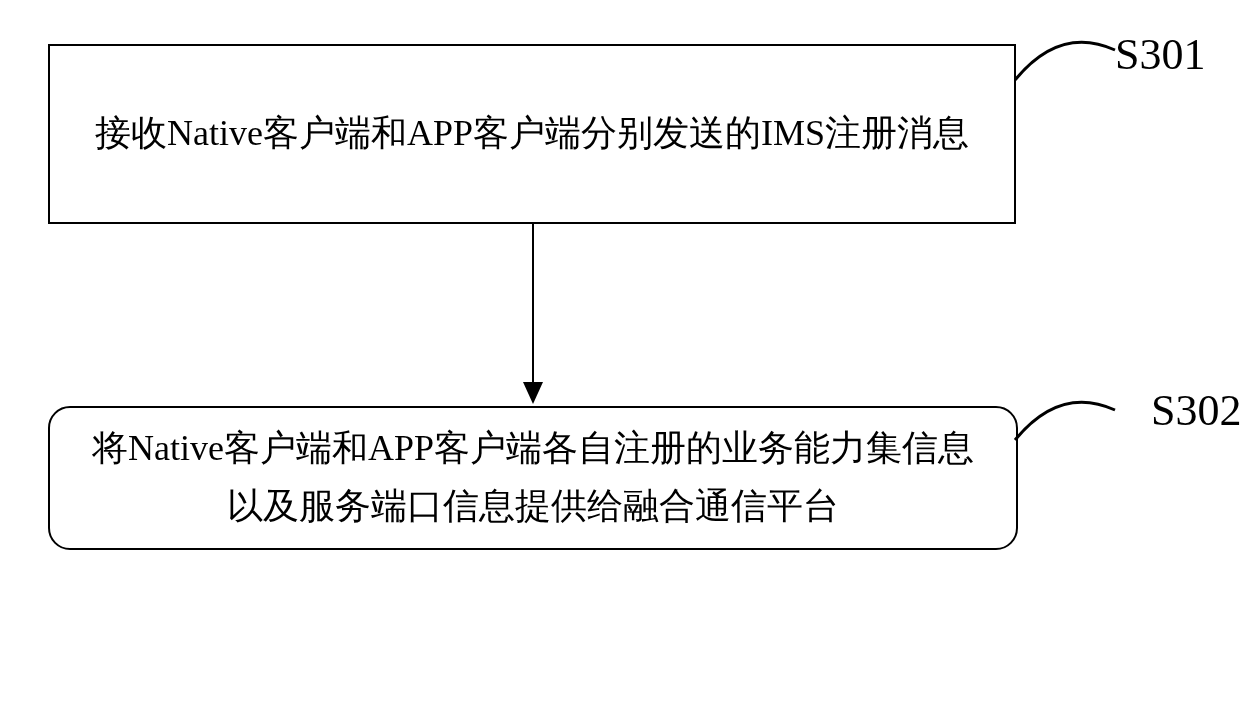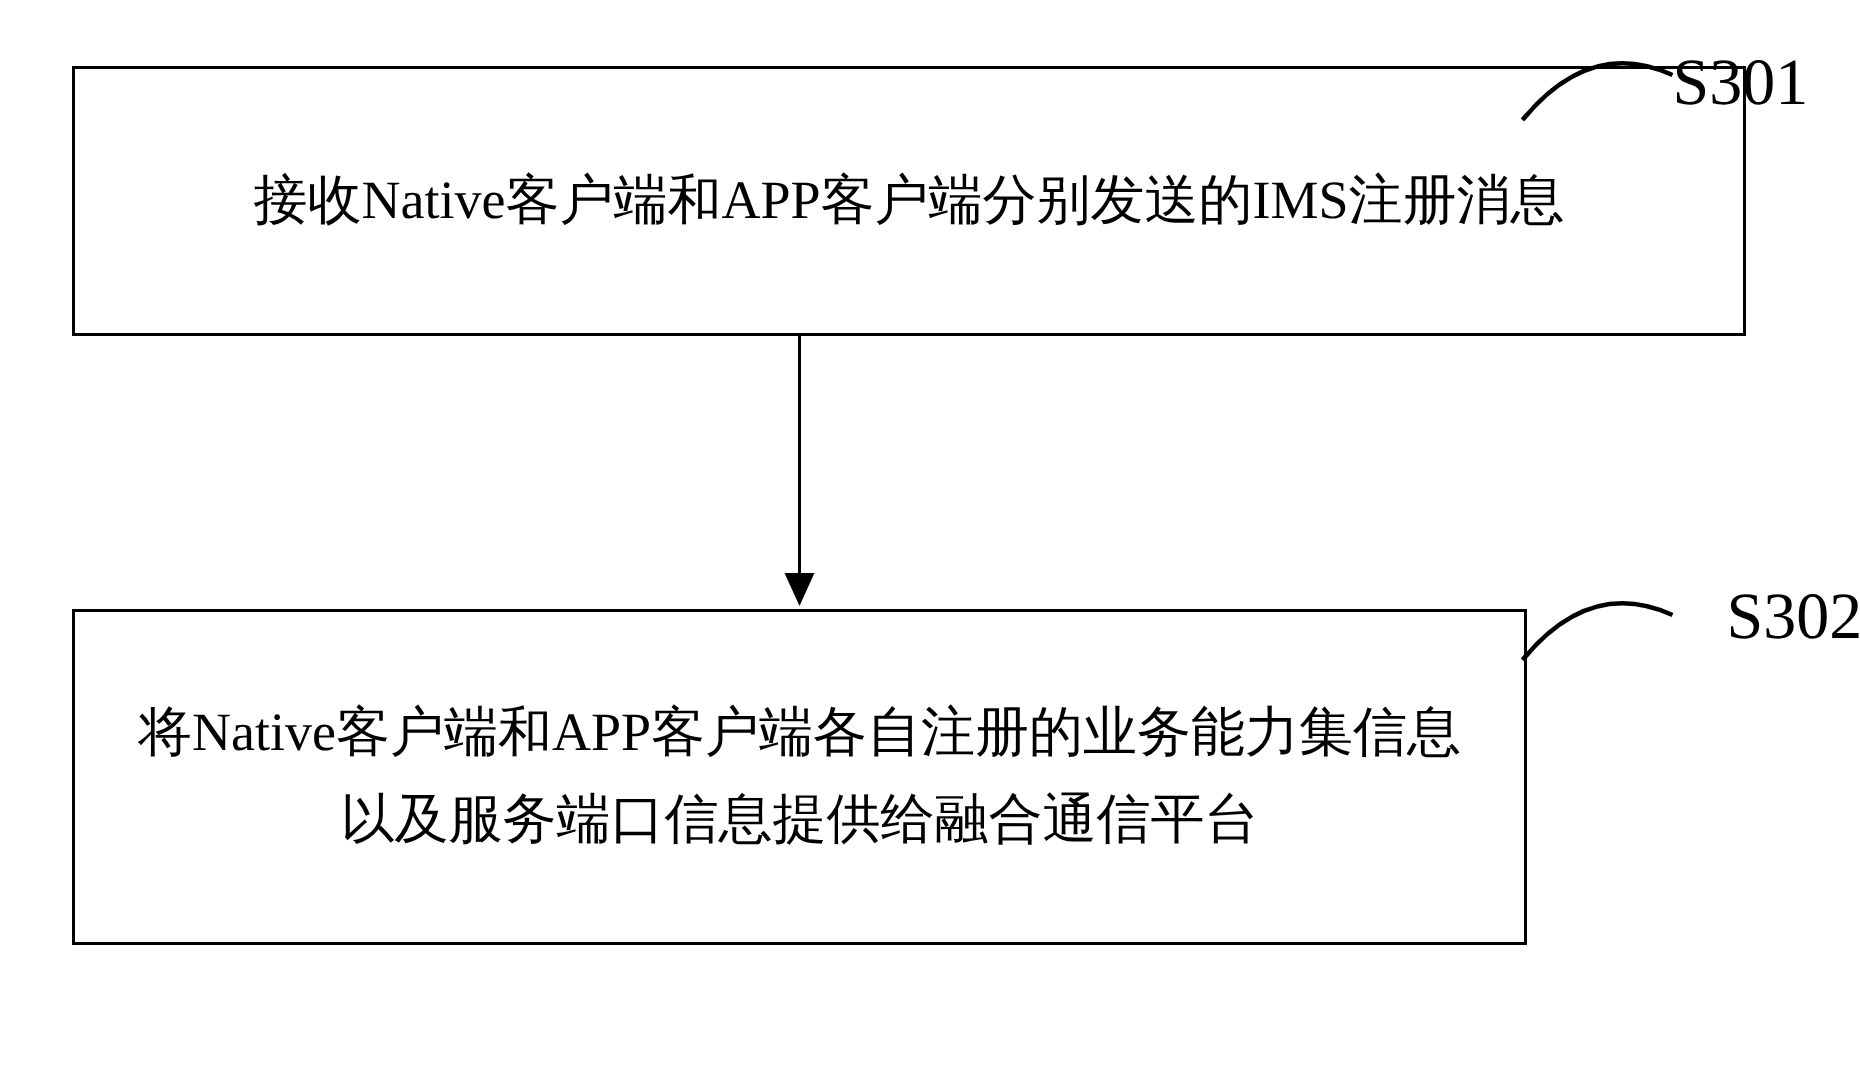--- a/index.html
+++ b/index.html
@@ -27,28 +27,29 @@
       align-items: center;
       justify-content: center;
       text-align: center;
       padding: 20px 30px;
       font-size: 36px;
       line-height: 1.6;
     }
     .step-1 {
       left: 48px;
       top: 44px;
-      width: 1116px;
+      width: 968px;
       height: 180px;
     }
     .step-2 {
       left: 48px;
       top: 406px;
       width: 970px;
-      height: 224px;
+      height: 144px;
+      border-radius: 22px;
     }
     .step-label {
       position: absolute;
       font-family: "Times New Roman", serif;
       font-size: 44px;
       font-weight: normal;
       margin-top: 13px;
     }
     .label-1 {
       left: 1115px;

